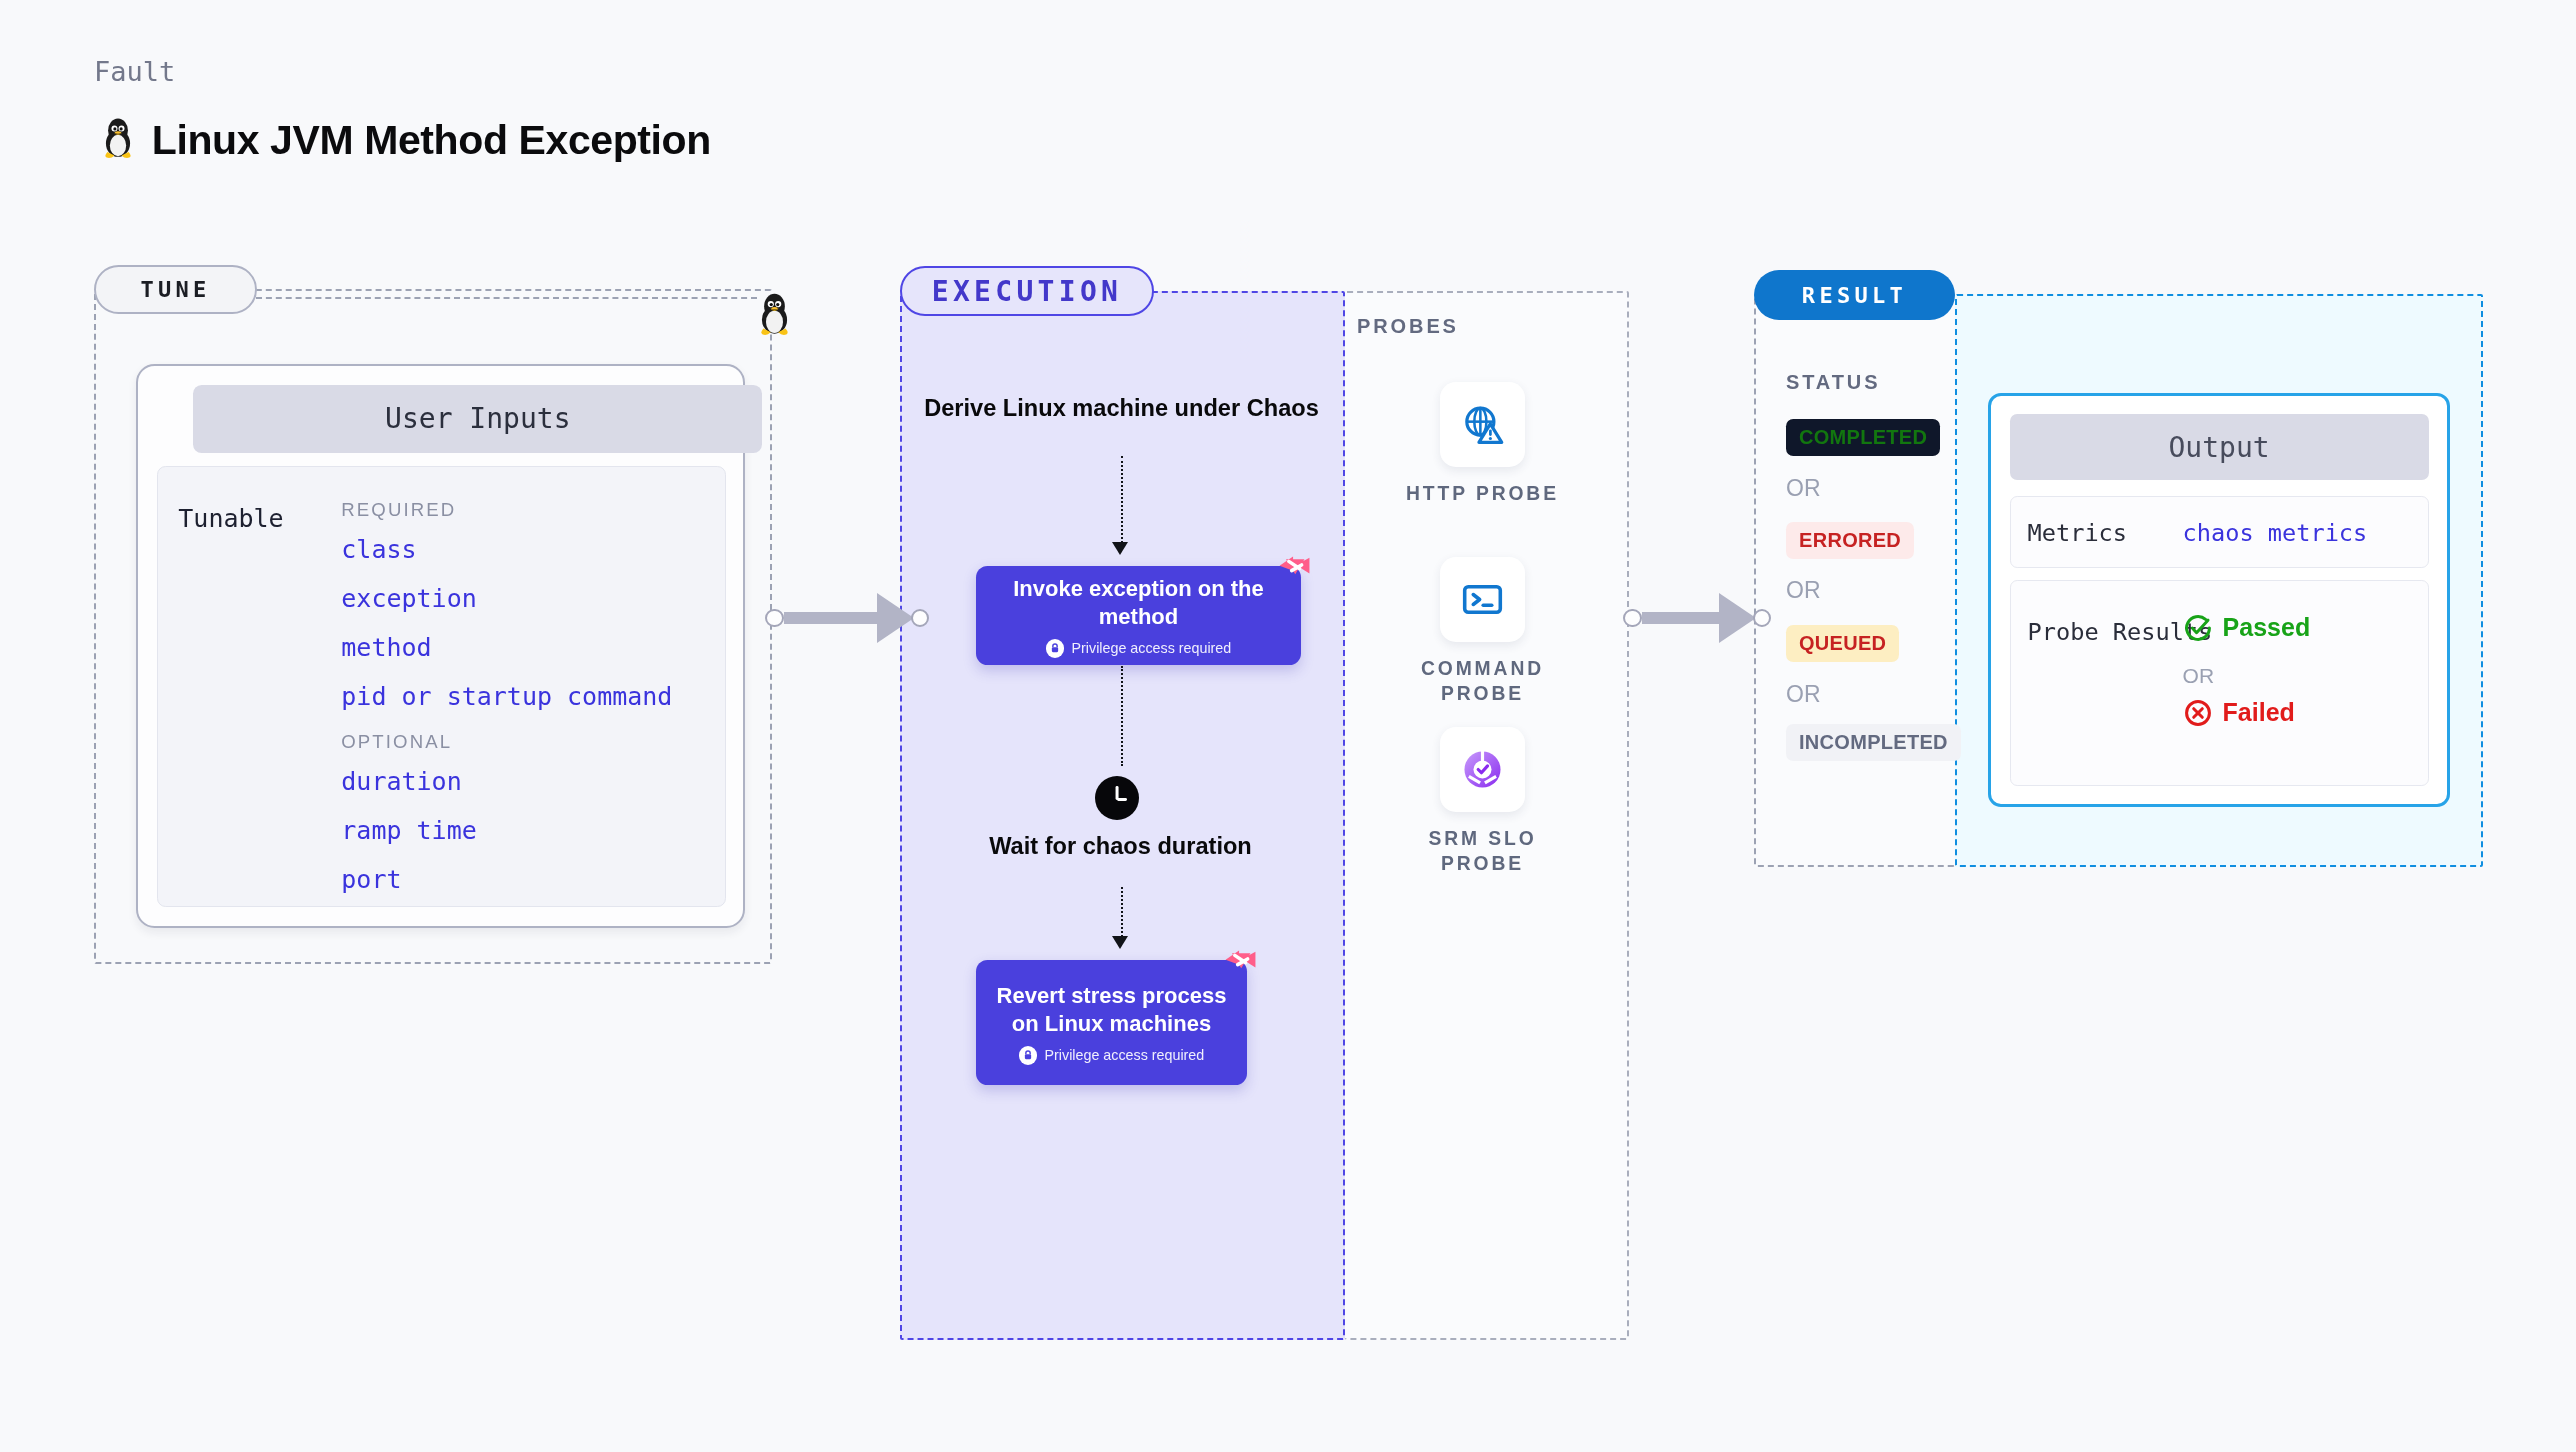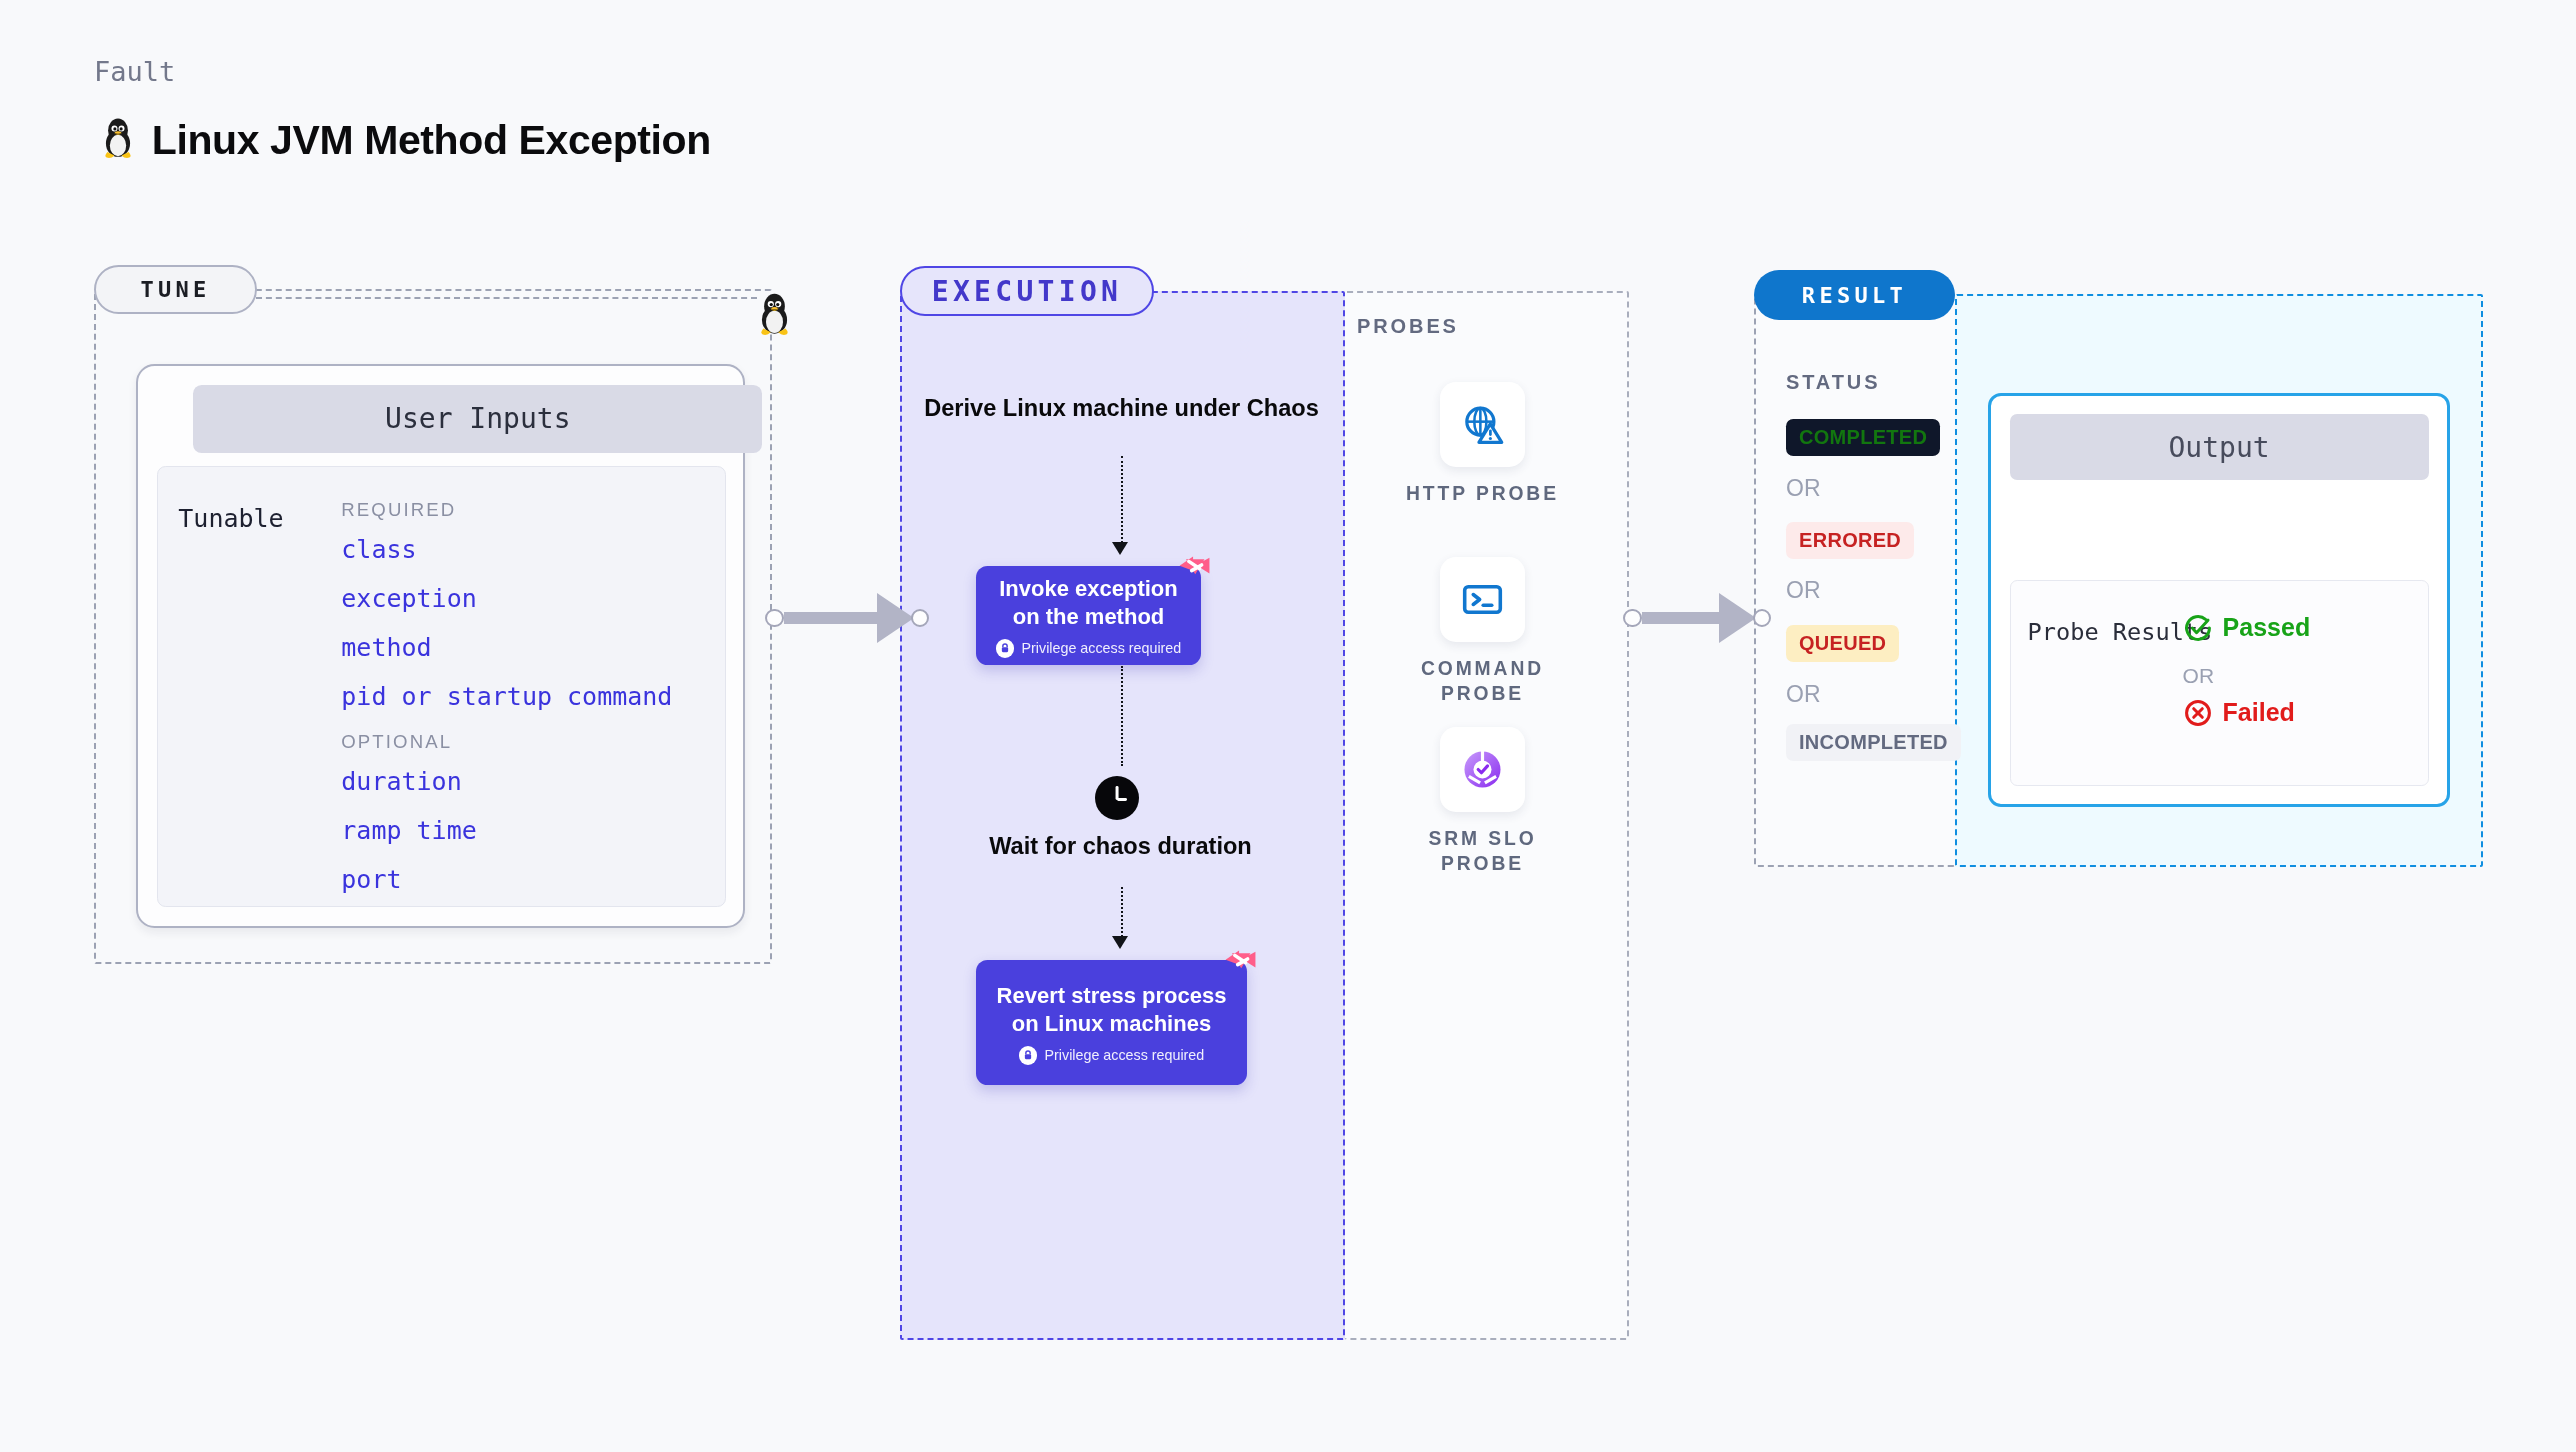--- a/index.html
+++ b/index.html
@@ -146,21 +146,21 @@
   .exec-box .ebsub {
     margin-top: 8.6px; display: flex; align-items: center; gap: 7.2px;
     color: #f0effd; font-size: 14.3px;
   }
   .lock-badge {
     width: 18.6px; height: 18.6px; border-radius: 50%; background: #ffffff;
     display: flex; align-items: center; justify-content: center; flex: 0 0 auto;
   }
   .harness-mark { position: absolute; right: -12px; top: -15.8px; width: 37px; height: 37px; }
 
-  .box-invoke { left: 976px; top: 566px; width: 225px; height: 99px; }
+  .box-invoke { left: 976px; top: 566px; width: 325px; height: 99px; }
   .box-revert { left: 976px; top: 960px; width: 271px; height: 125px; }
 
   .clock-icon {
     position: absolute; left: 1095px; top: 776px; width: 44px; height: 44px;
     border-radius: 50%; background: #07070a;
   }
   .clock-icon::before {
     content: ""; position: absolute; left: 50%; top: 10px; width: 2.9px; height: 13.6px;
     background: #fff; transform: translateX(-50%); border-radius: 1.4px;
   }
@@ -435,20 +435,24 @@
   <div class="or-text or1">OR</div>
   <div class="status-badge s-errored">ERRORED</div>
   <div class="or-text or2">OR</div>
   <div class="status-badge s-queued">QUEUED</div>
   <div class="or-text or3">OR</div>
   <div class="status-badge s-incompleted">INCOMPLETED</div>
 
   <div class="out-card">
     <div class="out-head">Output</div>
 
+    <div class="out-row out-row-metrics">
+      <div class="out-key" style="top:21.5px">Metrics</div>
+      <div class="out-val-link" style="top:21.5px">chaos metrics</div>
+    </div>
 
     <div class="out-row out-row-probe">
       <div class="out-key" style="top:37px">
         <span>Probe Results</span>
       </div>
       <div class="pr-item" style="top:31.5px">
         <span>
           <svg width="30" height="30" viewBox="0 0 42 42" aria-hidden="true">
             <path d="M37 21a16 16 0 1 1-5.4-12" fill="none" stroke="#18a318" stroke-width="4.2" stroke-linecap="round"></path>
             <polyline points="13,21 19,27.5 35,10" fill="none" stroke="#18a318" stroke-width="4.2" stroke-linecap="round" stroke-linejoin="round"></polyline>

